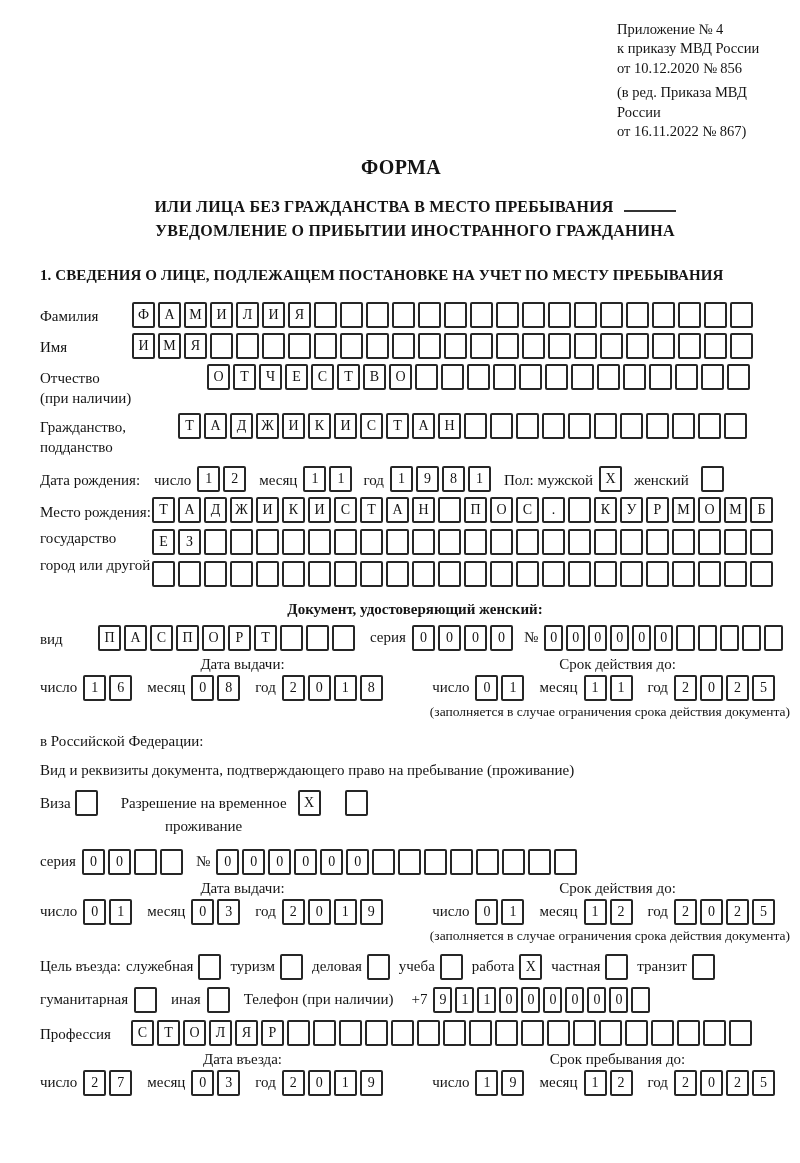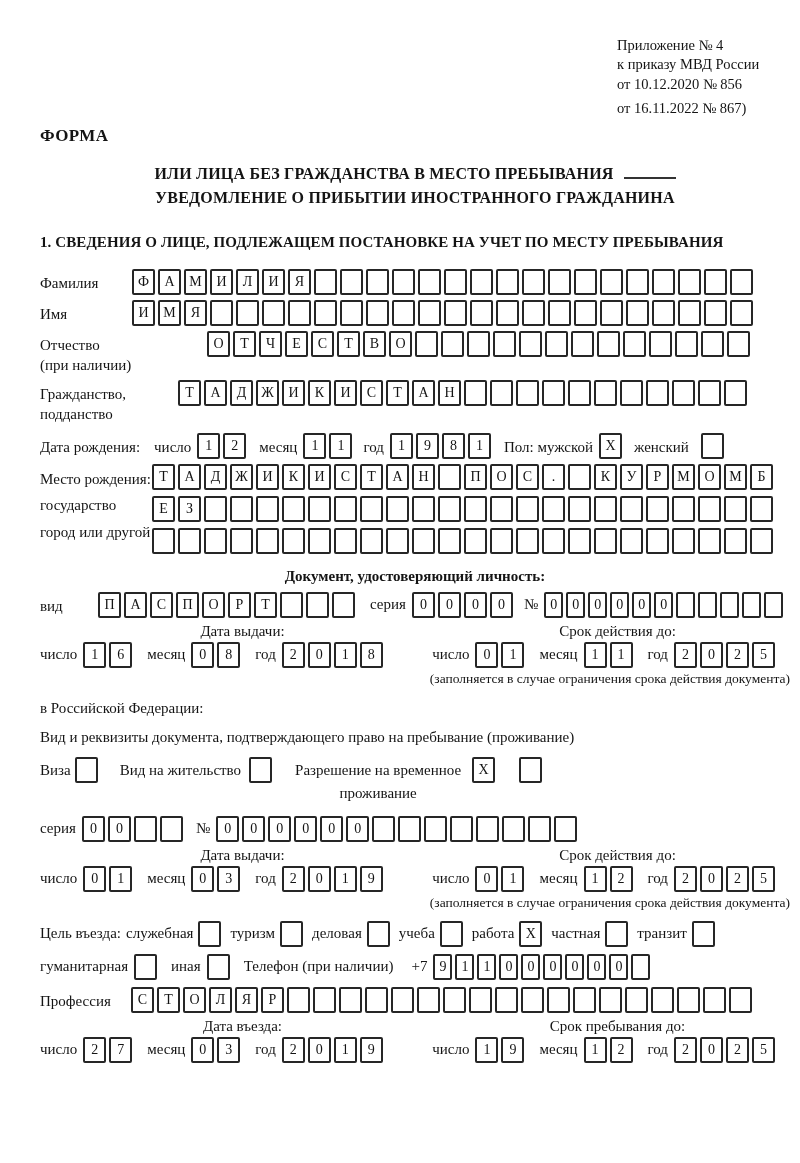--- a/index.html
+++ b/index.html
@@ -1,23 +1,23 @@
 <!DOCTYPE html>
 <html><head>
 <meta charset="utf-8">
 <style>
   html,body{margin:0;padding:0;background:#fff;}
   body{width:800px;height:1163px;overflow:hidden;color:#141414;
        font-family:"Liberation Serif","DejaVu Serif",serif;font-size:15px;}
-  .page{box-sizing:border-box;width:800px;height:933px;padding:36px 10px 0 40px;}
+  .page{box-sizing:border-box;width:800px;height:933px;padding:20px 10px 0 40px;}
 
   
   .appendix{margin-left:577px;font-size:14.5px;line-height:1.34;}
   .appendix .gap{height:5px;}
-  .forma{margin-top:7px;padding-right:28px;text-align:left;font-weight:bold;font-size:17px;letter-spacing:.4px;}
+  .forma{margin-top:14px;padding-right:28px;text-align:center;font-weight:bold;font-size:20px;letter-spacing:.4px;}
   .title{margin-top:16px;text-align:center;font-weight:bold;font-size:16px;line-height:1.5;letter-spacing:.2px;}
   .title-underline{display:inline-block;width:52px;height:2px;border-bottom:2px solid #333;margin-left:10px;}
   .section-heading{margin-top:24px;margin-bottom:18px;font-weight:bold;font-size:15px;letter-spacing:.1px;}
 
   
   .frow{display:flex;align-items:flex-start;margin-bottom:5px;white-space:nowrap;}
   .flabel{flex:0 0 auto;padding-top:4px;line-height:1.35;}
   .inl{flex:0 0 auto;padding-top:4px;margin-right:6px;}
   .cells{display:flex;flex-wrap:nowrap;}
   .cbox{flex:0 0 auto;box-sizing:content-box;width:19px;height:22px;border:2px solid #262626;margin-right:3px;
@@ -62,20 +62,21 @@
 </head>
 <body>
 
 <div class="page">
 
   <div class="appendix">
     <div>Приложение № 4</div>
     <div>к приказу МВД России</div>
     <div>от 10.12.2020 № 856</div>
     <div class="gap"></div>
+    <div>(в ред. Приказа МВД России</div>
     <div>от 16.11.2022 № 867)</div>
   </div>
   <div class="forma">ФОРМА</div>
 
   <div class="title">
     <div><span>ИЛИ ЛИЦА БЕЗ ГРАЖДАНСТВА В МЕСТО ПРЕБЫВАНИЯ</span><span class="title-underline"></span></div>
     <div>УВЕДОМЛЕНИЕ О ПРИБЫТИИ ИНОСТРАННОГО ГРАЖДАНИНА</div>
   </div>
 
   <div class="section-heading">1. СВЕДЕНИЯ О ЛИЦЕ, ПОДЛЕЖАЩЕМ ПОСТАНОВКЕ НА УЧЕТ ПО МЕСТУ ПРЕБЫВАНИЯ</div>
@@ -307,21 +308,21 @@
           <span class="cbox"></span>
           <span class="cbox"></span>
           <span class="cbox"></span>
           <span class="cbox"></span>
           <span class="cbox"></span>
           <span class="cbox"></span>
         </div>
     </div>
   </div>
 
-  <div class="doc-heading">Документ, удостоверяющий личность:</div>
+  <div class="doc-heading">Документ, удостоверяющий женский:</div>
 
   <div class="frow">
     <div class="flabel w-vid">вид</div>
     <div class="cells" style="margin-right:12px;">
         <span class="cbox">П</span>
         <span class="cbox">А</span>
         <span class="cbox">С</span>
         <span class="cbox">П</span>
         <span class="cbox">О</span>
         <span class="cbox">Р</span>
@@ -400,24 +401,20 @@
   <div class="note-right">(заполняется в случае ограничения срока действия документа)</div>
 
   <div class="text-line">в Российской Федерации:</div>
   <div class="text-line">Вид и реквизиты документа, подтверждающего право на пребывание (проживание)</div>
 
   <div class="opts">
     <div class="opt">
       <span class="opt-label">Виза</span>
       <span class="ckbox" style="margin-left:4px;"></span>
     </div>
-    <div class="opt" style="margin-left:22px;">
-      <span class="opt-label">Вид на жительство</span>
-      <span class="ckbox"></span>
-    </div>
     <div class="opt" style="margin-left:20px;">
       <span class="opt-label center" style="width:172px;">Разрешение на временное проживание</span>
       <span class="ckbox">X</span>
     </div>
     <div class="opt" style="margin-left:16px;">
       <span class="ckbox"></span>
     </div>
   </div>
 
   <div class="frow">

